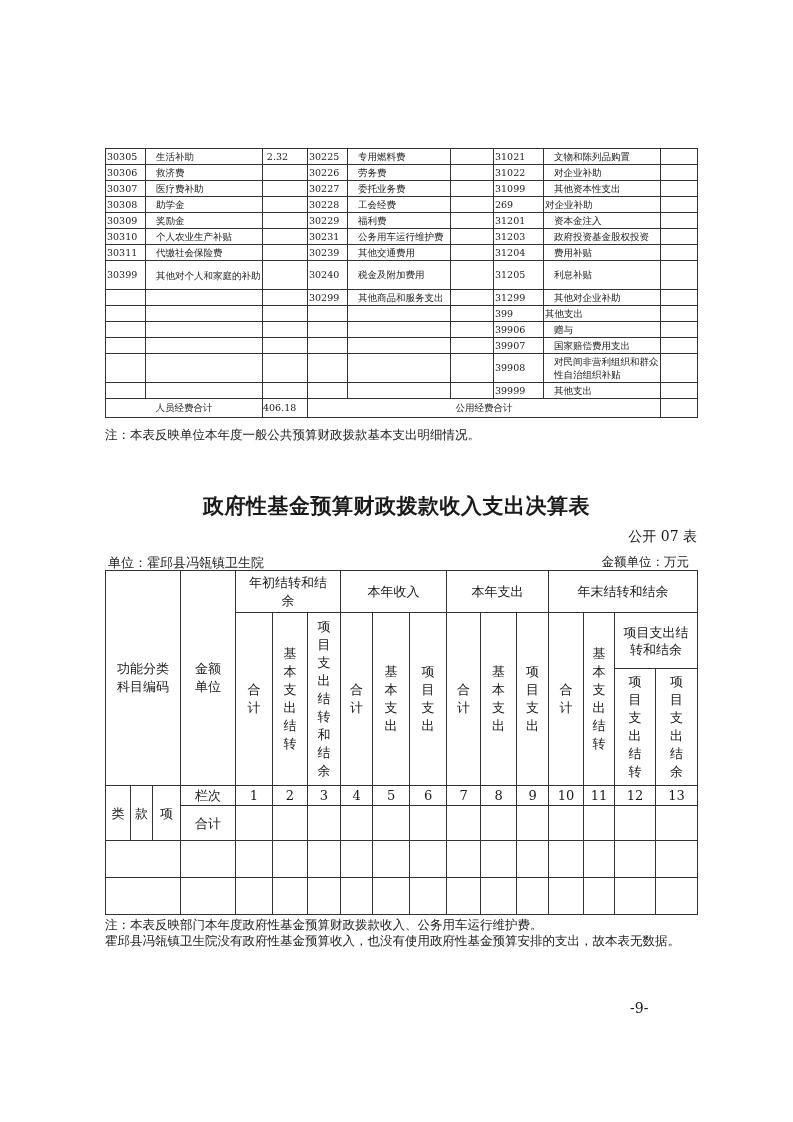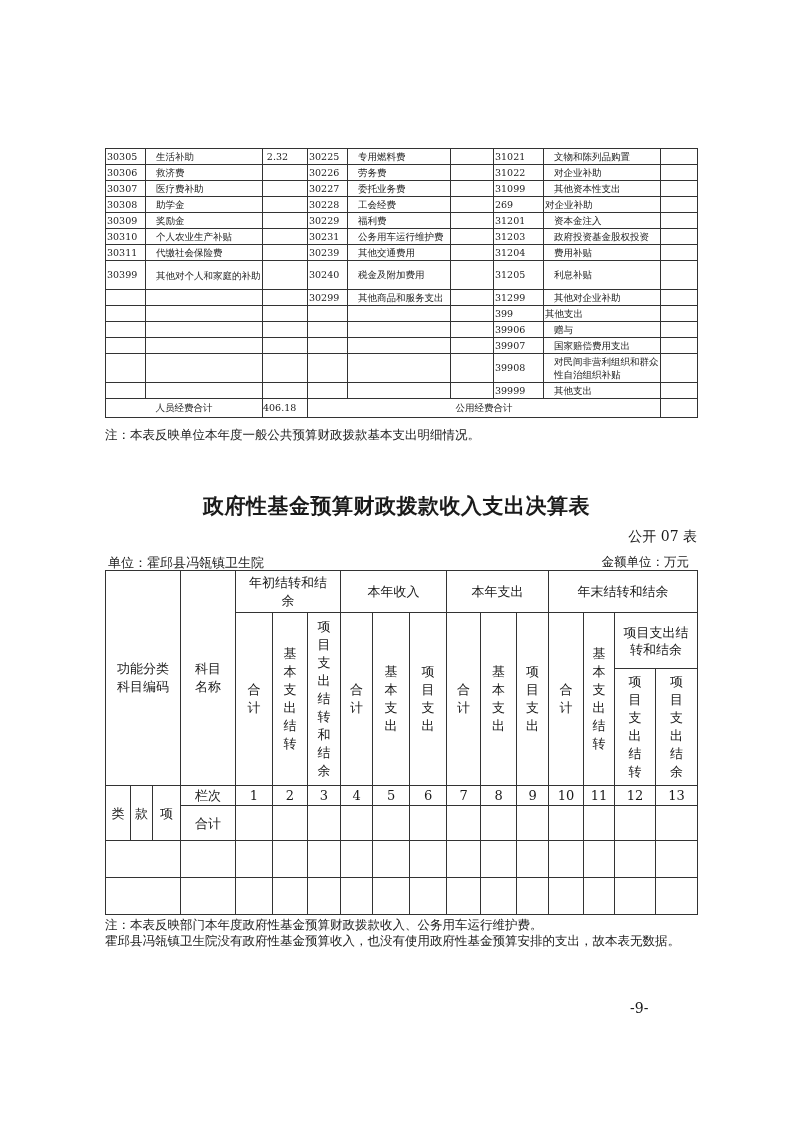--- a/index.html
+++ b/index.html
@@ -242,21 +242,21 @@
       <col style="width:31px">
       <col style="width:41px">
       <col style="width:42px">
   </colgroup>
   <tbody>
       <tr style="height:42px">
     <td colspan="3" rowspan="3">
           <div style="width:62px;margin:0 auto;line-height:18px">功能分类科目编码</div>
         </td>
     <td rowspan="3">
-          <div style="width:28px;margin:0 auto;line-height:18px">科目名称</div>
+          <div style="width:28px;margin:0 auto;line-height:18px">金额单位</div>
         </td>
     <td colspan="3">
           <div style="width:90px;margin:0 auto;line-height:18px">年初结转和结余</div>
         </td>
     <td colspan="3">本年收入</td>
     <td colspan="3">本年支出</td>
     <td colspan="4">年末结转和结余</td>
   </tr>
   <tr style="height:56px">
     <td rowspan="2">

